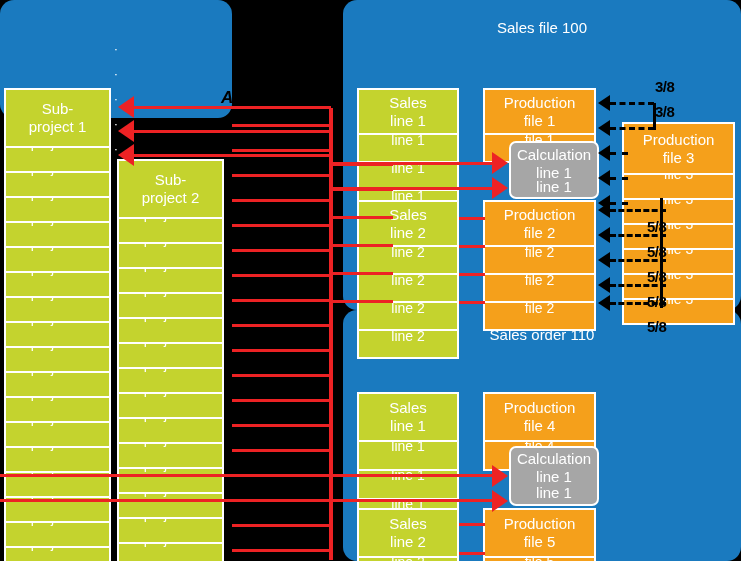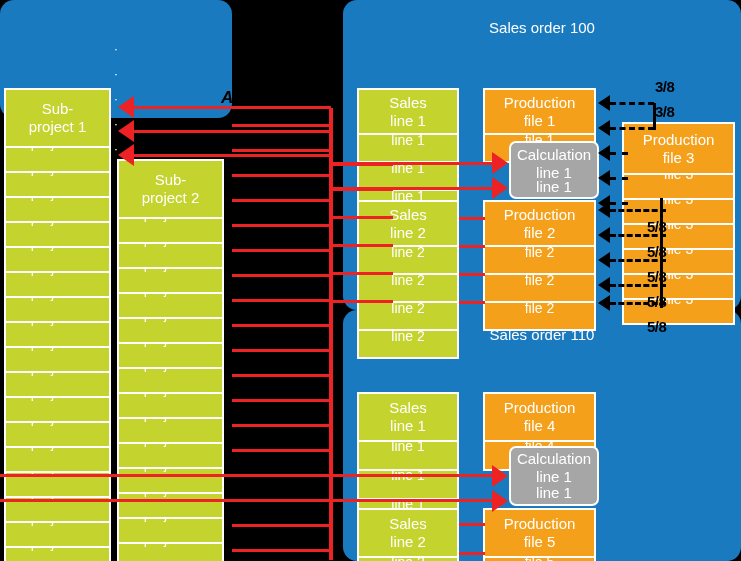--- a/index.html
+++ b/index.html
@@ -55,21 +55,21 @@
 <div id="stage">
 
   <div class="panel" style="left:0px;top:0px;width:232px;height:118px;"></div>
 
   <div class="panel" style="left:343px;top:0px;width:398px;height:310px;"></div>
 
   <div class="panel" style="left:343px;top:310px;width:398px;height:251px;"></div>
 
   <div style="position:absolute;left:104px;top:100px;width:128px;height:0px;background:#1a7abf;"></div>
 
-  <div class="panel-title" style="left:343px;top:19px;width:398px;">Sales order 100</div>
+  <div class="panel-title" style="left:343px;top:19px;width:398px;">Sales file 100</div>
   <div class="panel-title" style="left:343px;top:326px;width:398px;">Sales order 110</div>
 
   <div class="dots" style="left:104px;top:42px;width:24px;">·</div>
   <div class="dots" style="left:104px;top:67px;width:24px;">·</div>
   <div class="dots" style="left:104px;top:92px;width:24px;">·</div>
   <div class="dots" style="left:104px;top:117px;width:24px;">·</div>
   <div class="dots" style="left:104px;top:142px;width:24px;">·</div>
 
   <div id="sp1-stack">
       <div class="card green small" style="left:4px;top:538px;width:107px;height:60px;">

